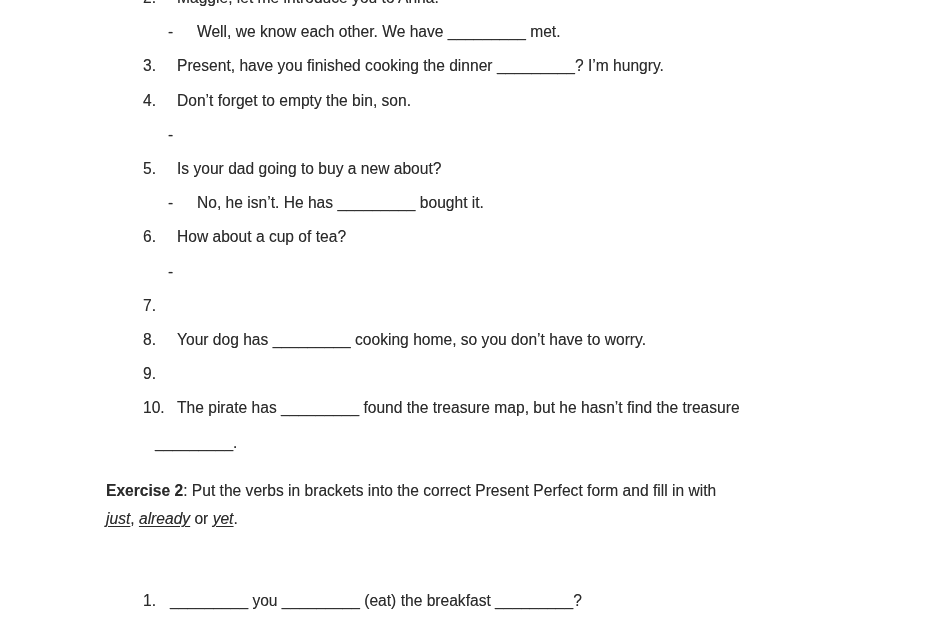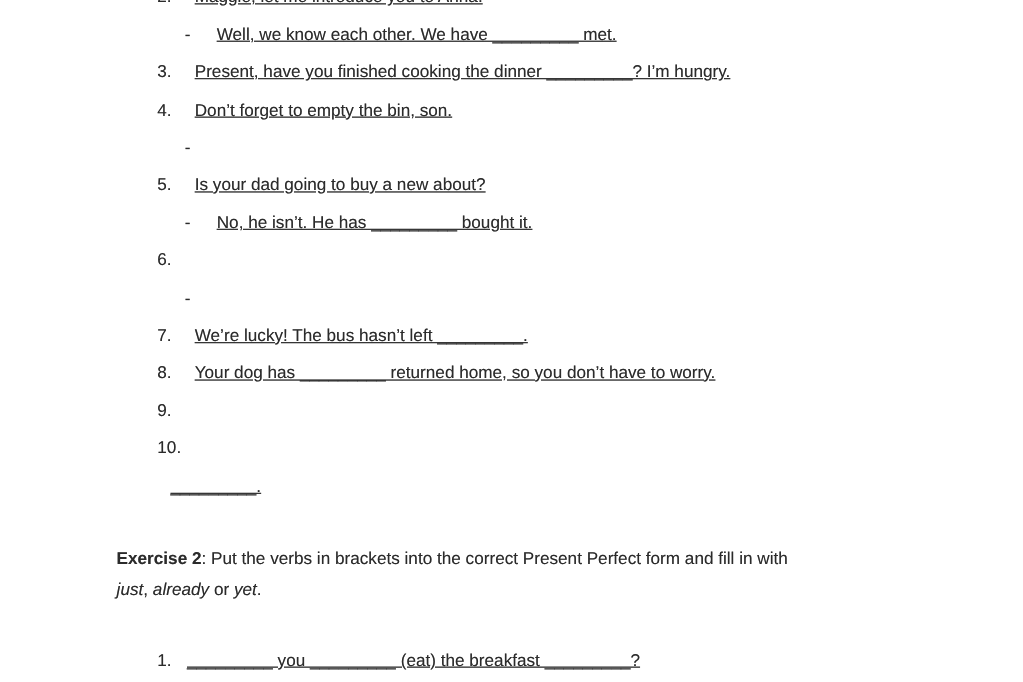--- a/index.html
+++ b/index.html
@@ -44,36 +44,36 @@
     width: 29px;
   }
   .m.cont {
     width: 12px;
   }
   .m.m-narrow {
     width: 27px;
   }
   .t {
     flex: 0 0 auto;
-    text-decoration: underline;
   }
   .ex2-intro {
     position: absolute;
     left: 106px;
-    top: 495px;
+    top: 477px;
     right: 40px;
   }
   .intro-line {
     margin: 0;
     line-height: 28.4px;
     white-space: nowrap;
   }
   .bold { font-weight: bold; }
   .iu {
     font-style: italic;
+    text-decoration: underline;
     text-underline-offset: 2px;
   }
   .ex2-item1 {
     position: absolute;
     left: 143px;
     top: 584px;
     height: 34px;
   }
 </style>
 </head>
@@ -112,42 +112,43 @@
       <span class="t">Is your dad going to buy a new about?</span>
     </div>
 
     <div class="row">
       <span class="m sub">-</span>
       <span class="t">No, he isn’t. He has _________ bought it.</span>
     </div>
 
     <div class="row">
       <span class="m">6.</span>
+      <span class="t">How about a cup of tea?</span>
     </div>
 
     <div class="row">
       <span class="m sub">-</span>
     </div>
 
     <div class="row">
       <span class="m">7.</span>
-      <span class="t">We’re lucky! The bus hasn’t left _________.</span>
     </div>
 
     <div class="row">
       <span class="m">8.</span>
-      <span class="t">Your dog has _________ returned home, so you don’t have to worry.</span>
+      <span class="t">Your dog has _________ cooking home, so you don’t have to worry.</span>
     </div>
 
     <div class="row">
       <span class="m">9.</span>
     </div>
 
     <div class="row">
       <span class="m">10.</span>
+      <span class="t">The pirate has _________ found the treasure map, but he hasn’t find the treasure</span>
     </div>
 
     <div class="row">
       <span class="m cont"></span>
       <span class="t">_________.</span>
     </div>
 
   </div>
 
   <div class="ex2-intro">

